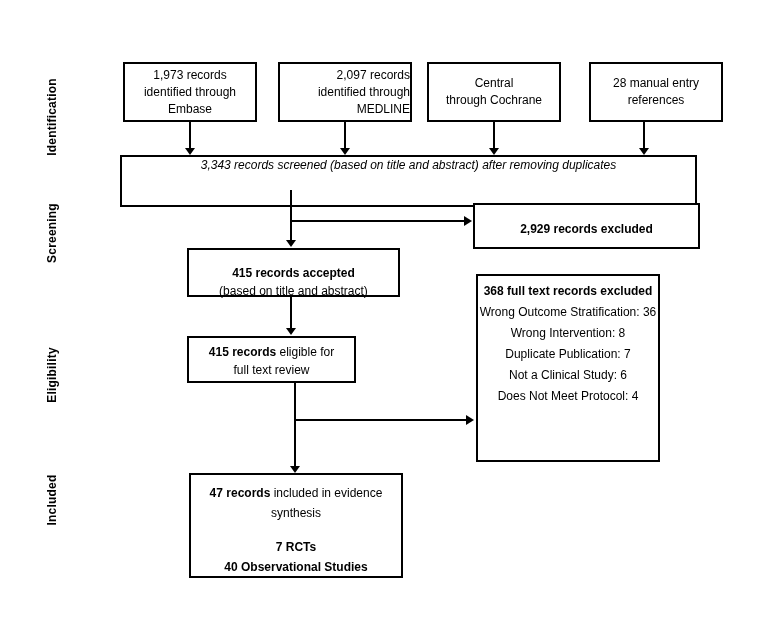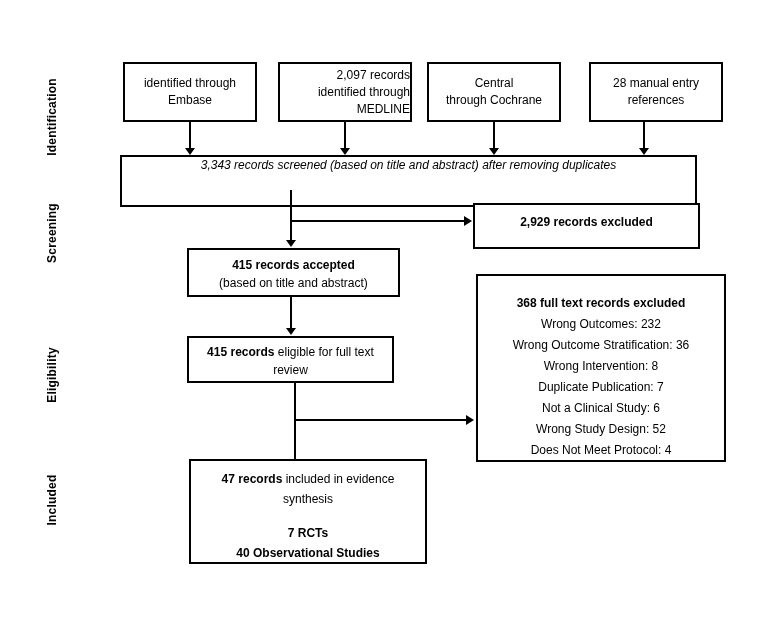--- a/index.html
+++ b/index.html
@@ -26,39 +26,40 @@
   .head-down{
     position:absolute;width:0;height:0;
     border-left:5px solid transparent;border-right:5px solid transparent;
     border-top:7px solid #000;
   }
   .head-right{
     position:absolute;width:0;height:0;
     border-top:5px solid transparent;border-bottom:5px solid transparent;
     border-left:8px solid #000;
   }
-  .excl1{left:473px;top:203px;width:227px;height:46px;font-weight:bold;padding-top:9px;}
-  .accepted{left:187px;top:248px;width:213px;height:49px;padding-top:6px;line-height:18px;}
-  .eligible{left:187px;top:336px;width:207px;height:47px;padding:5px 16px 0 16px;line-height:18px;}
-  .excl2{left:476px;top:274px;width:250px;height:188px;padding-top:17px;line-height:21px;}
-  .included-box{left:189px;top:459px;width:238px;height:105px;padding:8px 14px 0 14px;line-height:20px;}
+  .excl1{left:473px;top:203px;width:227px;height:46px;font-weight:bold;padding-top:16px;}
+  .accepted{left:187px;top:248px;width:213px;height:49px;padding-top:14px;line-height:18px;}
+  .eligible{left:187px;top:336px;width:169px;height:47px;padding:5px 16px 0 16px;line-height:18px;}
+  .excl2{left:476px;top:274px;width:184px;height:188px;padding-top:5px;line-height:21px;}
+  .included-box{left:189px;top:473px;width:214px;height:105px;padding:8px 14px 0 14px;line-height:20px;}
   .bold{font-weight:bold;}
   .gap-line{margin-top:14px;}
 </style>
 </head>
 <body>
 
 <div id="canvas">
 
   <div class="stage-label" style="top:107px;">Identification</div>
   <div class="stage-label" style="top:223px;">Screening</div>
   <div class="stage-label" style="top:365px;">Eligibility</div>
   <div class="stage-label" style="top:490px;">Included</div>
 
   <div class="box src-box" style="left:123px;">
+    <span class="src-line">1,973 records</span>
     <span class="src-line">identified through</span>
     <span class="src-line">Embase</span>
   </div>
   <div class="box src-box" style="left:278px;align-items:flex-end;">
     <span class="src-line">2,097 records</span>
     <span class="src-line">identified through</span>
     <span class="src-line">MEDLINE</span>
   </div>
   <div class="box src-box" style="left:427px;">
     <span class="src-line">Central</span>
@@ -103,26 +104,24 @@
     <span class="bold">415 records</span><span> eligible for full text review</span>
   </div>
 
   <div class="vline" style="left:294px;top:383px;height:84px;"></div>
   <div class="head-down" style="left:290px;top:466px;"></div>
   <div class="hline" style="left:295px;top:419px;width:172px;"></div>
   <div class="head-right" style="left:466px;top:415px;"></div>
 
   <div class="box excl2">
     <span class="src-line bold">368 full text records excluded</span>
-    <span class="src-line">Wrong Outcomes: 232</span>
     <span class="src-line">Wrong Outcome Stratification: 36</span>
     <span class="src-line">Wrong Intervention: 8</span>
     <span class="src-line">Duplicate Publication: 7</span>
     <span class="src-line">Not a Clinical Study: 6</span>
-    <span class="src-line">Wrong Study Design: 52</span>
     <span class="src-line">Does Not Meet Protocol: 4</span>
   </div>
 
   <div class="box included-box">
     <div><span class="bold">47 records</span><span> included in evidence synthesis</span></div>
     <div class="bold gap-line">7 RCTs</div>
     <div class="bold">40 Observational Studies</div>
   </div>
 
 </div>

